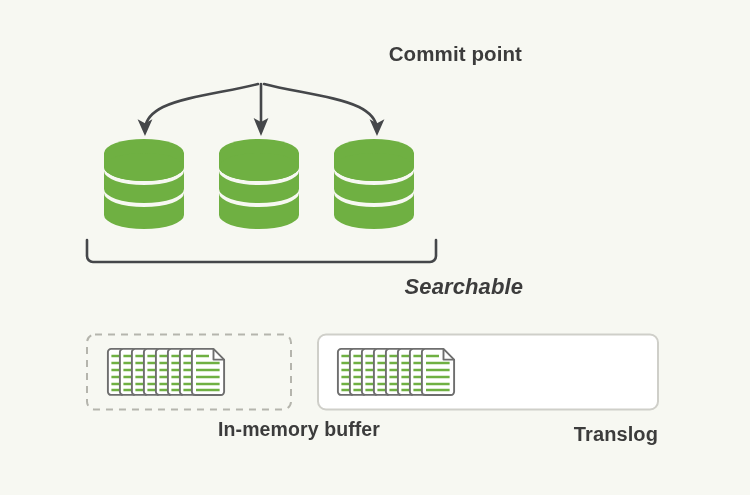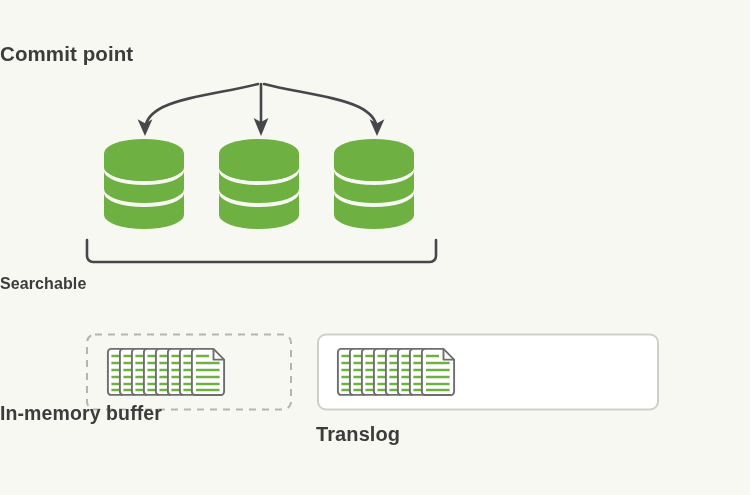--- a/index.html
+++ b/index.html
@@ -26,39 +26,40 @@
     top: 0;
     width: 750px;
     height: 495px;
   }
   .label {
     position: absolute;
     font-family: "Liberation Sans", sans-serif;
     font-weight: bold;
     color: #3c3c3c;
     white-space: nowrap;
-    text-align: left;
+    text-align: right;
     line-height: 1;
     letter-spacing: 0.1px;
   }
   #commit-point-label {
     left: 0;
     top: 44px;
     width: 522px;
     font-size: 20.5px;
   }
   #searchable-label {
     left: 0;
     top: 276px;
     width: 523px;
-    font-size: 16px;
+    font-size: 22px;
+    font-style: italic;
   }
   #in-memory-buffer-label {
     left: 0;
-    top: 404px;
+    top: 420px;
     width: 380px;
     font-size: 19.5px;
   }
   #translog-label {
     left: 316px;
     top: 424px;
     width: 342px;
     font-size: 20px;
   }
 </style>

